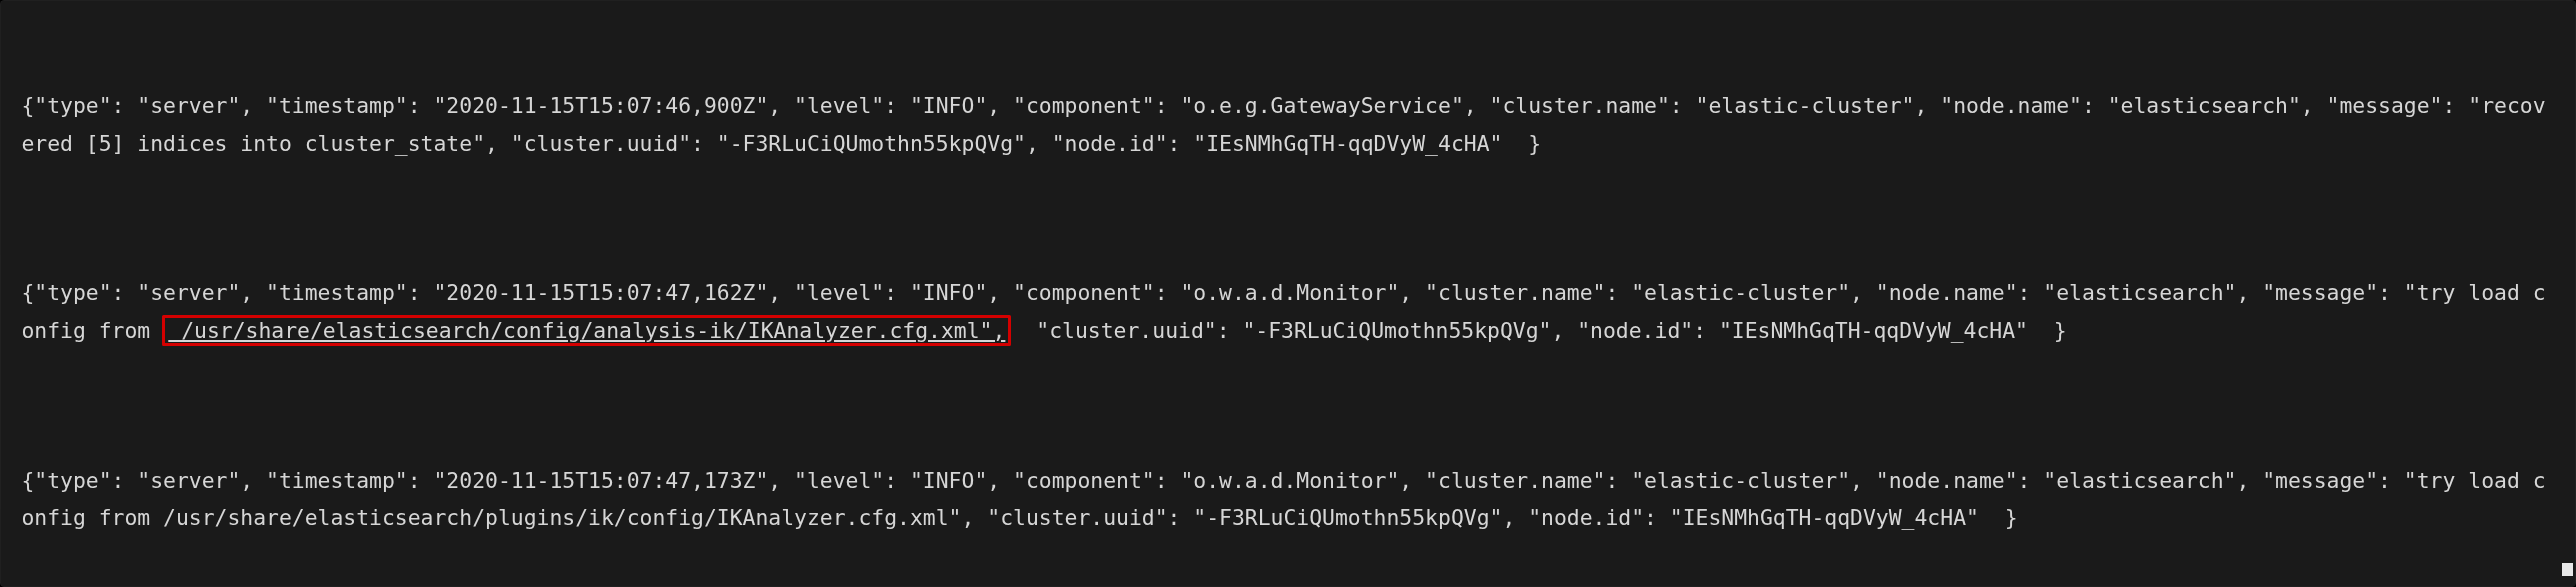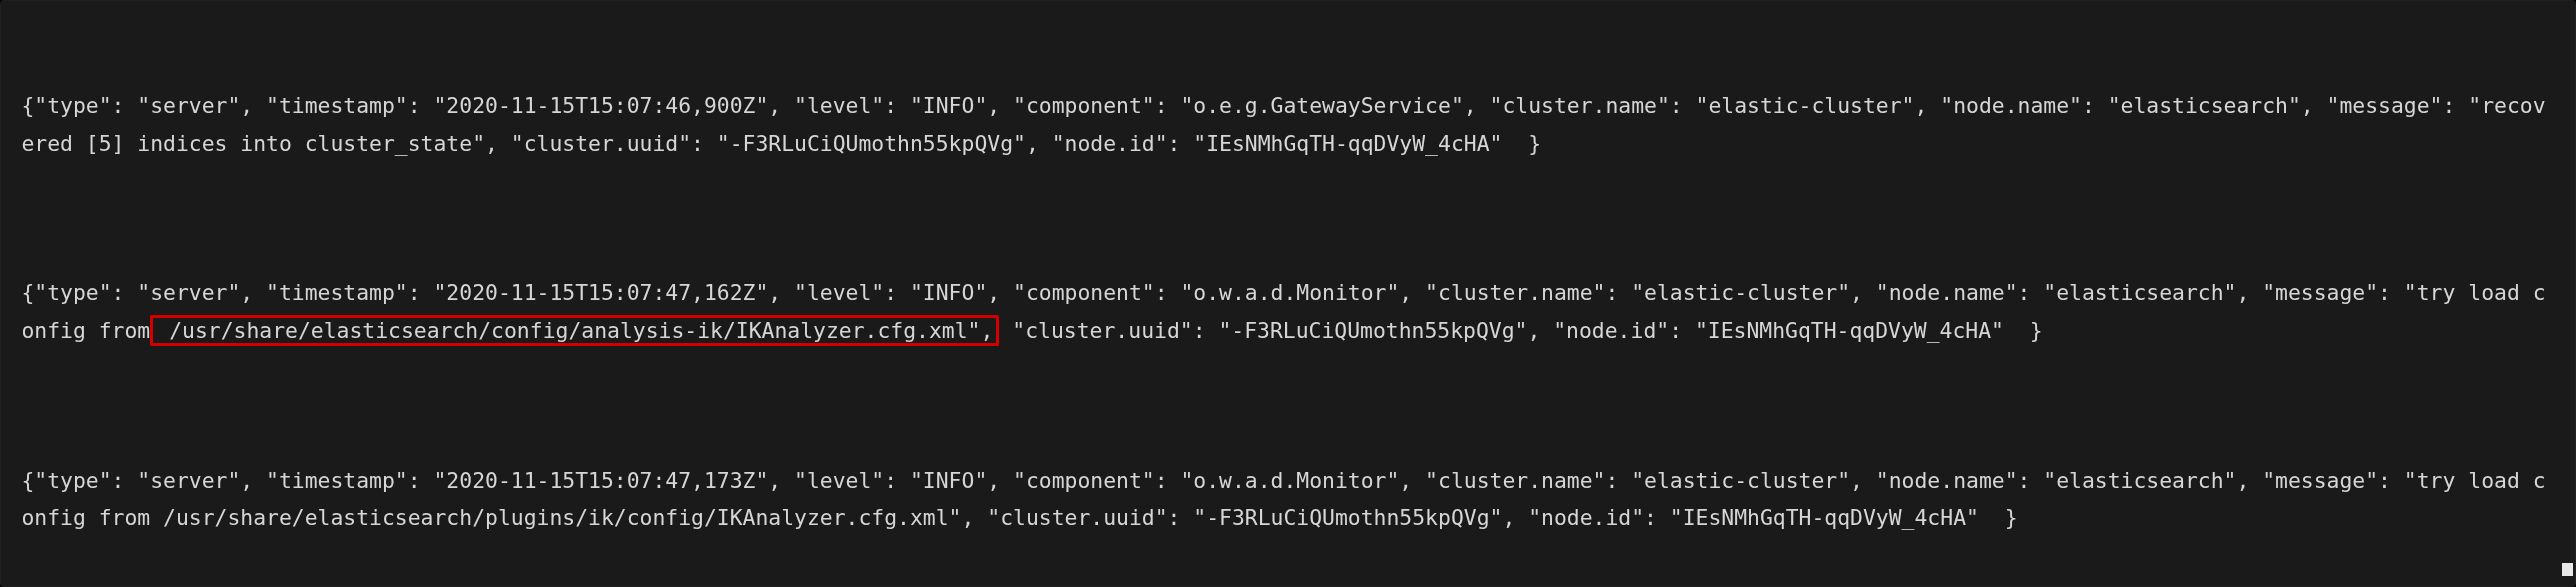--- a/index.html
+++ b/index.html
@@ -31,21 +31,22 @@
     inset: 0;
     border-radius: 4.6px;
     pointer-events: none;
     box-shadow: inset 0 0 0 0.8px rgba(255,255,255,.04);
   }
   .line { display: block; }
   .hl {
     border: 3.8px solid #d40000;
     border-radius: 1.5px;
     padding: 0 3.1px;
-    margin: -1.5px 0;
+    margin: -1.5px 12px;
+    text-decoration: underline;
   }
   
   .scroll-stub {
     position: absolute;
     right: 3.1px;
     bottom: 10.7px;
     width: 10.7px;
     height: 13.8px;
     background: #e8e8e8;
   }

